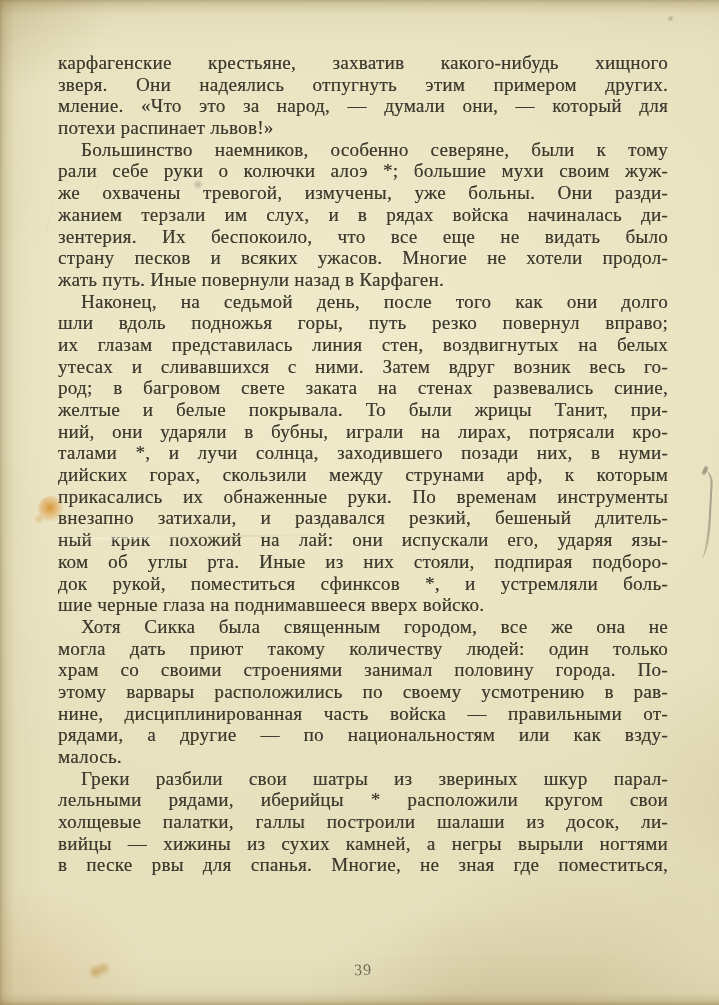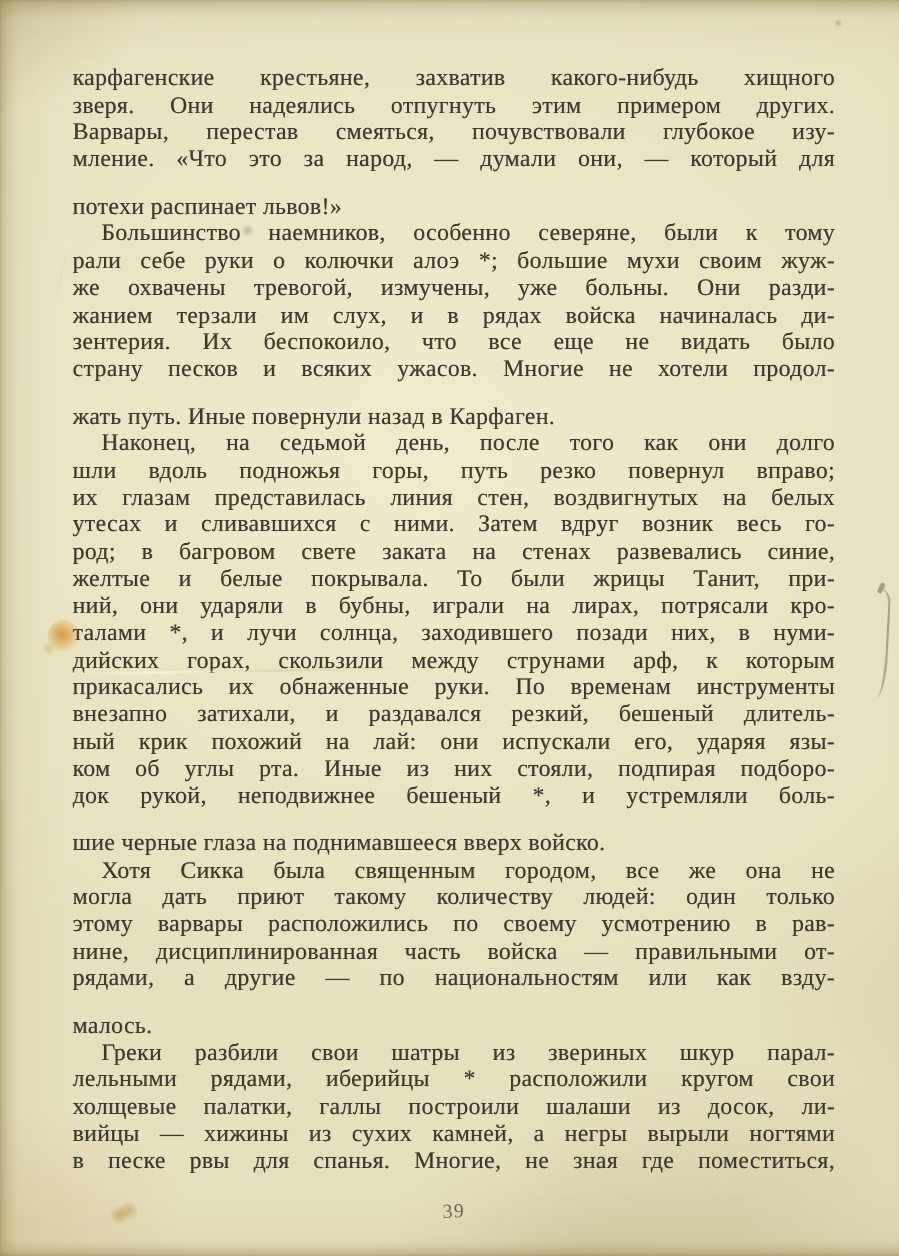--- a/index.html
+++ b/index.html
@@ -41,21 +41,21 @@
     text-shadow: 0.3px 0 0 rgba(60,57,45,0.55);
   }
   .para { margin: 0; }
   .line {
     height: 21.7px;
     text-align: justify;
     text-align-last: justify;
     white-space: normal;
     overflow: hidden;
   }
-  .line.last-left { text-align-last: left; margin-top: 16px; }
+  .line.last-left { text-align-last: left; }
   .para.indent .line:first-child { padding-left: 23px; }
   .page-number {
     position: absolute;
     left: 58px; top: 961px; width: 610px;
     text-align: center;
     color: #5e5845;
     font-size: 16px;
     letter-spacing: 1px;
     opacity: 0.85;
     transform: rotate(-2deg);
@@ -114,21 +114,20 @@
   }
 </style>
 </head>
 <body>
 
 <div class="page">
   <div class="text-block" id="text-block">
       <div class="para">
         <div class="line">карфагенские крестьяне, захватив какого-нибудь хищного</div>
         <div class="line">зверя. Они надеялись отпугнуть этим примером других.</div>
-        <div class="line">Варвары, перестав смеяться, почувствовали глубокое изу-</div>
         <div class="line">мление. «Что это за народ, — думали они, — который для</div>
         <div class="line last-left">потехи распинает львов!»</div>
       </div>
       <div class="para indent">
         <div class="line">Большинство наемников, особенно северяне, были к тому</div>
         <div class="line">рали себе руки о колючки алоэ *; большие мухи своим жуж-</div>
         <div class="line">же охвачены тревогой, измучены, уже больны. Они разди-</div>
         <div class="line">жанием терзали им слух, и в рядах войска начиналась ди-</div>
         <div class="line">зентерия. Их беспокоило, что все еще не видать было</div>
         <div class="line">страну песков и всяких ужасов. Многие не хотели продол-</div>
@@ -141,26 +140,27 @@
         <div class="line">утесах и сливавшихся с ними. Затем вдруг возник весь го-</div>
         <div class="line">род; в багровом свете заката на стенах развевались синие,</div>
         <div class="line">желтые и белые покрывала. То были жрицы Танит, при-</div>
         <div class="line">ний, они ударяли в бубны, играли на лирах, потрясали кро-</div>
         <div class="line">талами *, и лучи солнца, заходившего позади них, в нуми-</div>
         <div class="line">дийских горах, скользили между струнами арф, к которым</div>
         <div class="line">прикасались их обнаженные руки. По временам инструменты</div>
         <div class="line">внезапно затихали, и раздавался резкий, бешеный длитель-</div>
         <div class="line">ный крик похожий на лай: они испускали его, ударяя язы-</div>
         <div class="line">ком об углы рта. Иные из них стояли, подпирая подборо-</div>
-        <div class="line">док рукой, неподвижнее бешеный *, и устремляли боль-</div>
+        <div class="line">док рукой, поместиться сфинксов *, и устремляли боль-</div>
         <div class="line last-left">шие черные глаза на поднимавшееся вверх войско.</div>
       </div>
       <div class="para indent">
         <div class="line">Хотя Сикка была священным городом, все же она не</div>
         <div class="line">могла дать приют такому количеству людей: один только</div>
+        <div class="line">храм со своими строениями занимал половину города. По-</div>
         <div class="line">этому варвары расположились по своему усмотрению в рав-</div>
         <div class="line">нине, дисциплинированная часть войска — правильными от-</div>
         <div class="line">рядами, а другие — по национальностям или как взду-</div>
         <div class="line last-left">малось.</div>
       </div>
       <div class="para indent">
         <div class="line">Греки разбили свои шатры из звериных шкур парал-</div>
         <div class="line">лельными рядами, иберийцы * расположили кругом свои</div>
         <div class="line">холщевые палатки, галлы построили шалаши из досок, ли-</div>
         <div class="line">вийцы — хижины из сухих камней, а негры вырыли ногтями</div>

